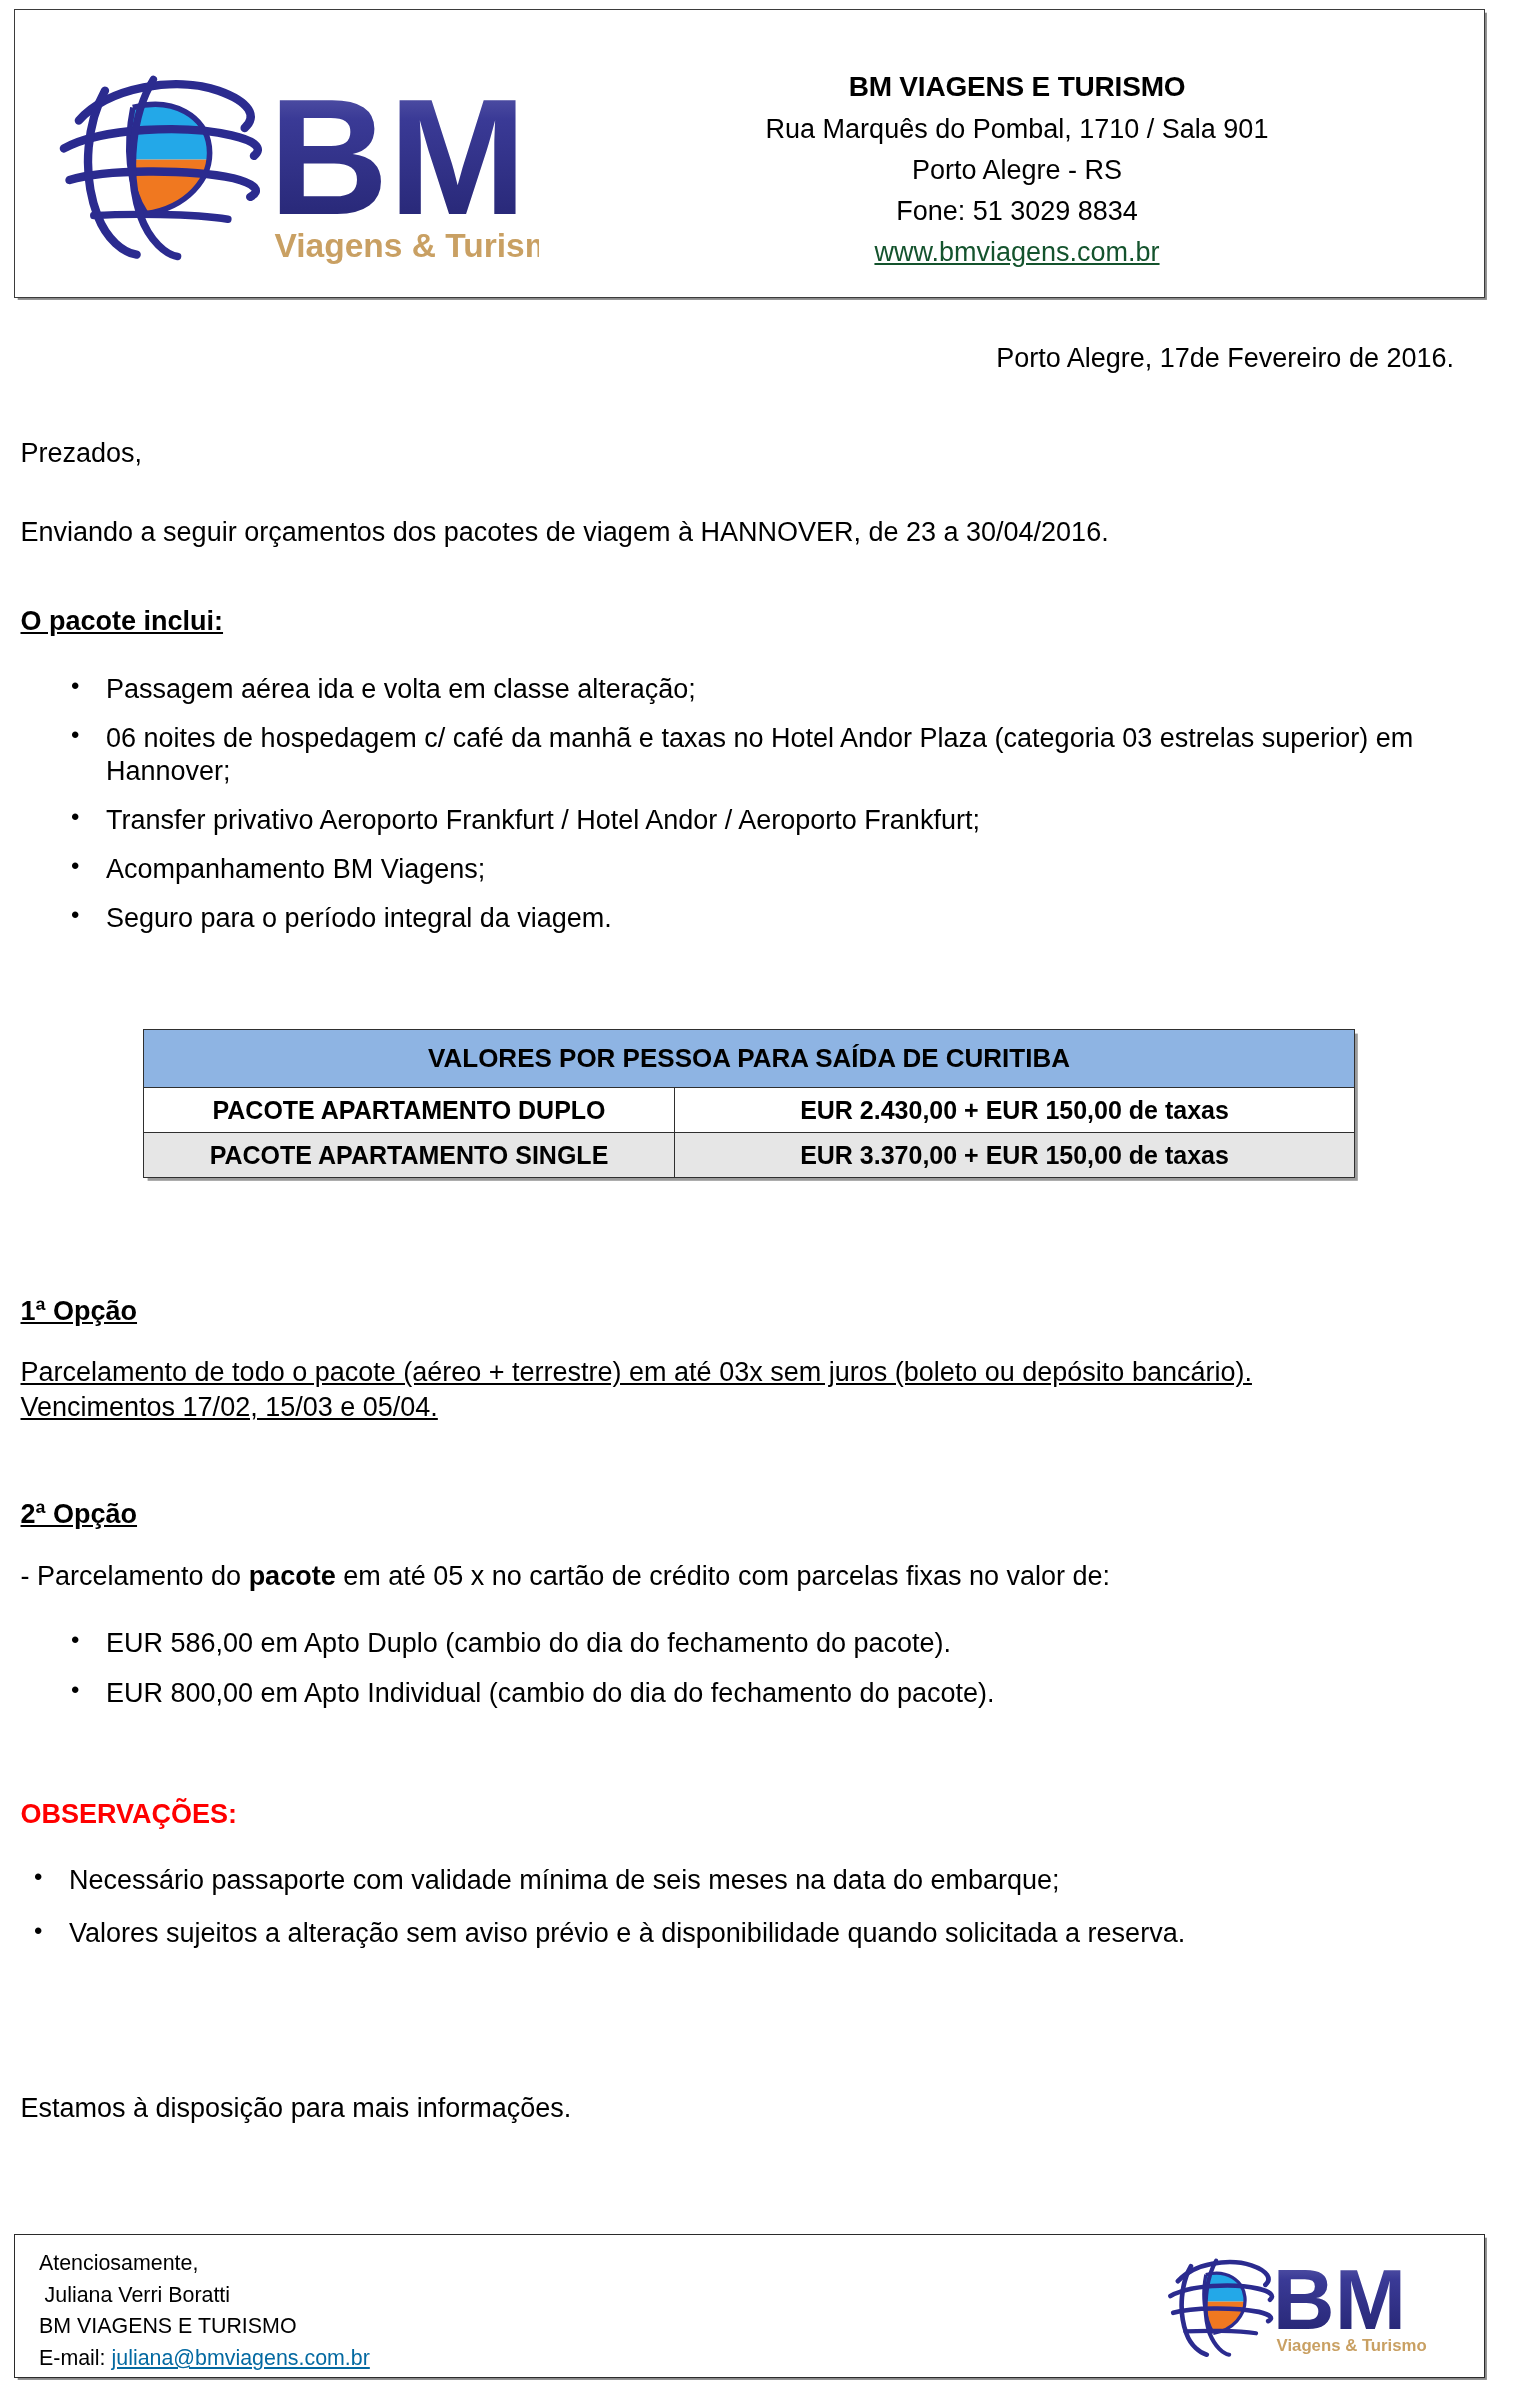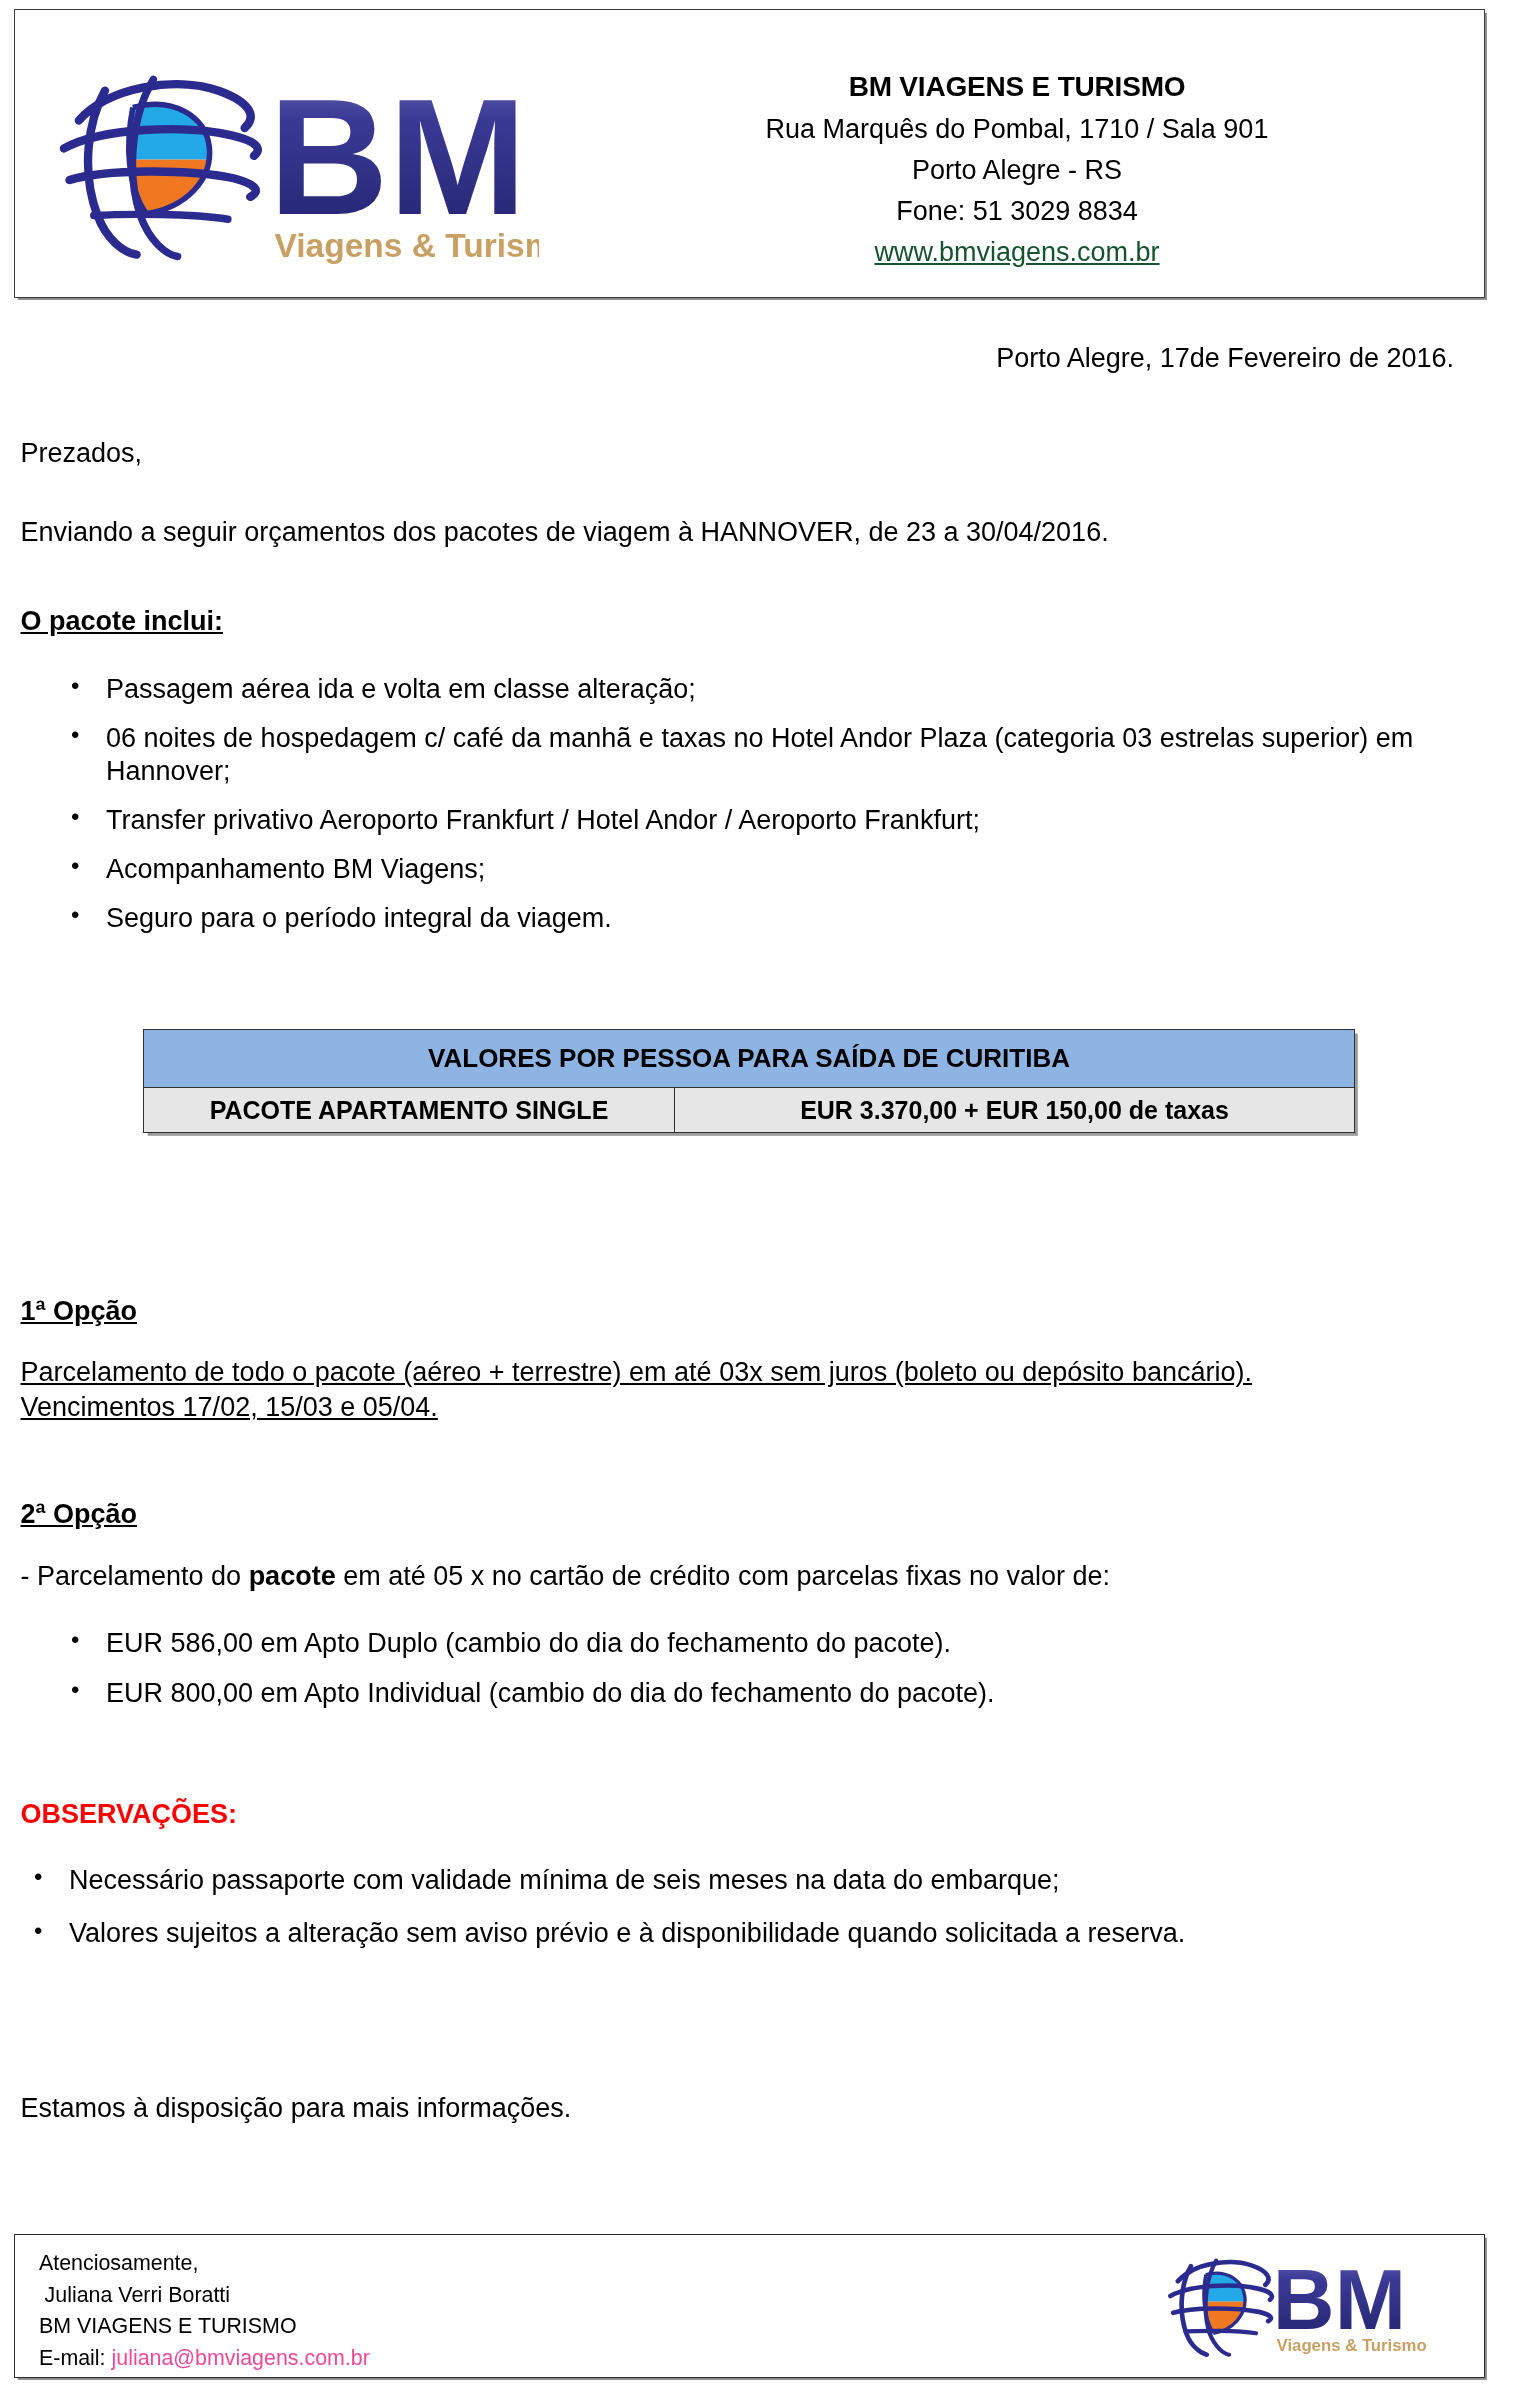--- a/index.html
+++ b/index.html
@@ -231,21 +231,22 @@
   }
   .sig-block {
     position: absolute;
     left: 24px;
     top: 13px;
     font-size: 21.4px;
     line-height: 1.48;
   }
   .sig-block .indent { padding-left: 5.6px; }
   .sig-mail-link {
-    color: #ec4899;
+    color: #0369a1;
+    text-decoration: underline;
     cursor: pointer;
   }
   .logo-foot {
     position: absolute;
     right: 18.6px;
     top: 7.5px;
     width: 308px;
     height: 121px;
   }
 </style>
@@ -318,20 +319,24 @@
     <li>Transfer privativo Aeroporto Frankfurt / Hotel Andor / Aeroporto Frankfurt;</li>
     <li>Acompanhamento BM Viagens;</li>
     <li>Seguro para o período integral da viagem.</li>
   </ul>
 
   <table class="price-table">
     <tbody>
       <tr>
         <td class="head" colspan="2">VALORES POR PESSOA PARA SAÍDA DE CURITIBA</td>
       </tr>
+      <tr>
+        <td class="label-cell">PACOTE APARTAMENTO DUPLO</td>
+        <td class="value-cell">EUR 2.430,00 + EUR 150,00 de taxas</td>
+      </tr>
       <tr class="alt">
         <td class="label-cell">PACOTE APARTAMENTO SINGLE</td>
         <td class="value-cell">EUR 3.370,00 + EUR 150,00 de taxas</td>
       </tr>
     </tbody>
   </table>
 
   <div class="section-head" id="h-opt1">1ª Opção</div>
 
   <div class="opt-para" id="p-opt1">

